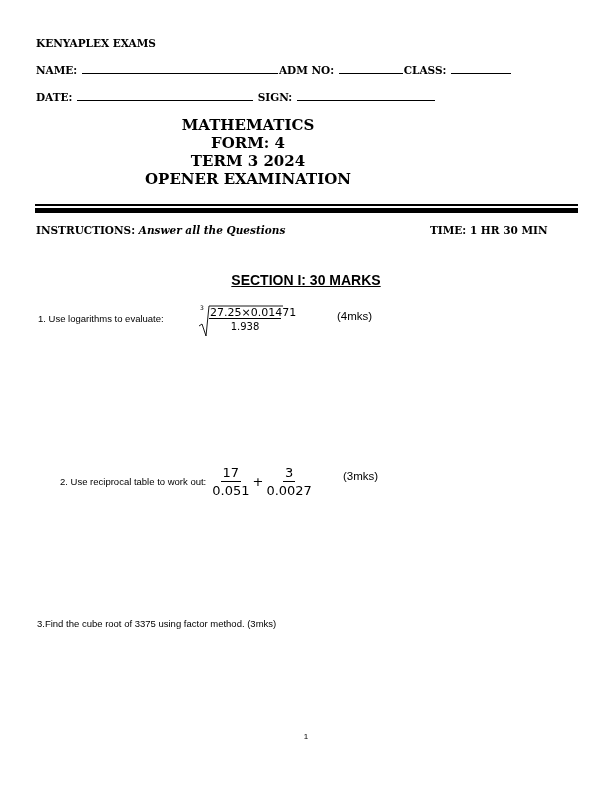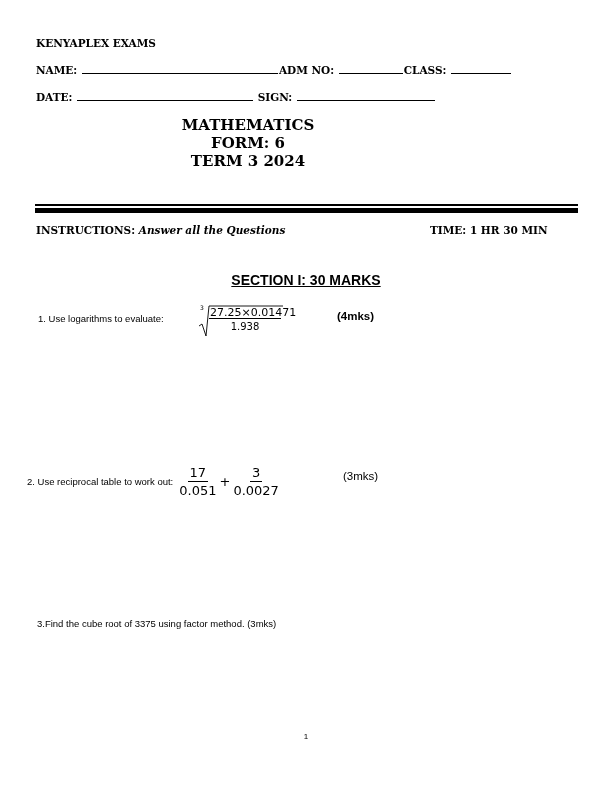--- a/index.html
+++ b/index.html
@@ -55,22 +55,23 @@
 
 <div class="abs serif-b hdr" style="left:36px; top:91px;">
   <span>DATE:</span>
   <span class="line" style="width:176px;"></span>
   <span>SIGN:</span>
   <span class="line" style="width:138px;"></span>
 </div>
 
 <div class="title-block serif-b">
   <div>MATHEMATICS</div>
-  <div>FORM: 6</div>
+  <div>FORM: 4</div>
   <div>TERM 3 2024</div>
+  <div>OPENER EXAMINATION</div>
 </div>
 
 <div class="rule-thin"></div>
 <div class="rule-thick"></div>
 
 <div class="abs serif-b instr" style="left:36px; top:224px;">
   <span class="lbl">INSTRUCTIONS:</span>
   <span class="txt">Answer all the Questions</span>
 </div>
 <div class="abs serif-b instr" style="left:430px; top:224px;">TIME: 1 HR 30 MIN</div>
@@ -82,23 +83,23 @@
 <div class="abs sans q" style="left:38px; top:313px;">1. Use logarithms to evaluate:</div>
 <div class="root-wrap">
   <svg class="root-sign" width="90" height="40">
     <polyline points="2,26 5,24 9,36 12,6 86,6" fill="none" stroke="#000" stroke-width="0.9"></polyline>
   </svg>
   <span class="root-index">3</span>
   <span class="root-num">27.25×0.01471</span>
   <div class="root-bar"></div>
   <div class="root-den">1.938</div>
 </div>
-<div class="abs marks" style="left:337px; top:310px;font-weight:bold;">(4mks)</div>
+<div class="abs marks" style="left:337px; top:310px;">(4mks)</div>
 
-<div class="abs sans q" style="left:27px; top:465px; display:flex; align-items:center;">
+<div class="abs sans q" style="left:60px; top:465px; display:flex; align-items:center;">
   <span>2. Use reciprocal table to work out:</span>
   <span style="width:4px; display:inline-block;"></span>
   <span class="frac">
     <span class="num">17</span>
     <span class="den">0.051</span>
   </span>
   <span class="plus">+</span>
   <span class="frac">
     <span class="num">3</span>
     <span class="den">0.0027</span>

